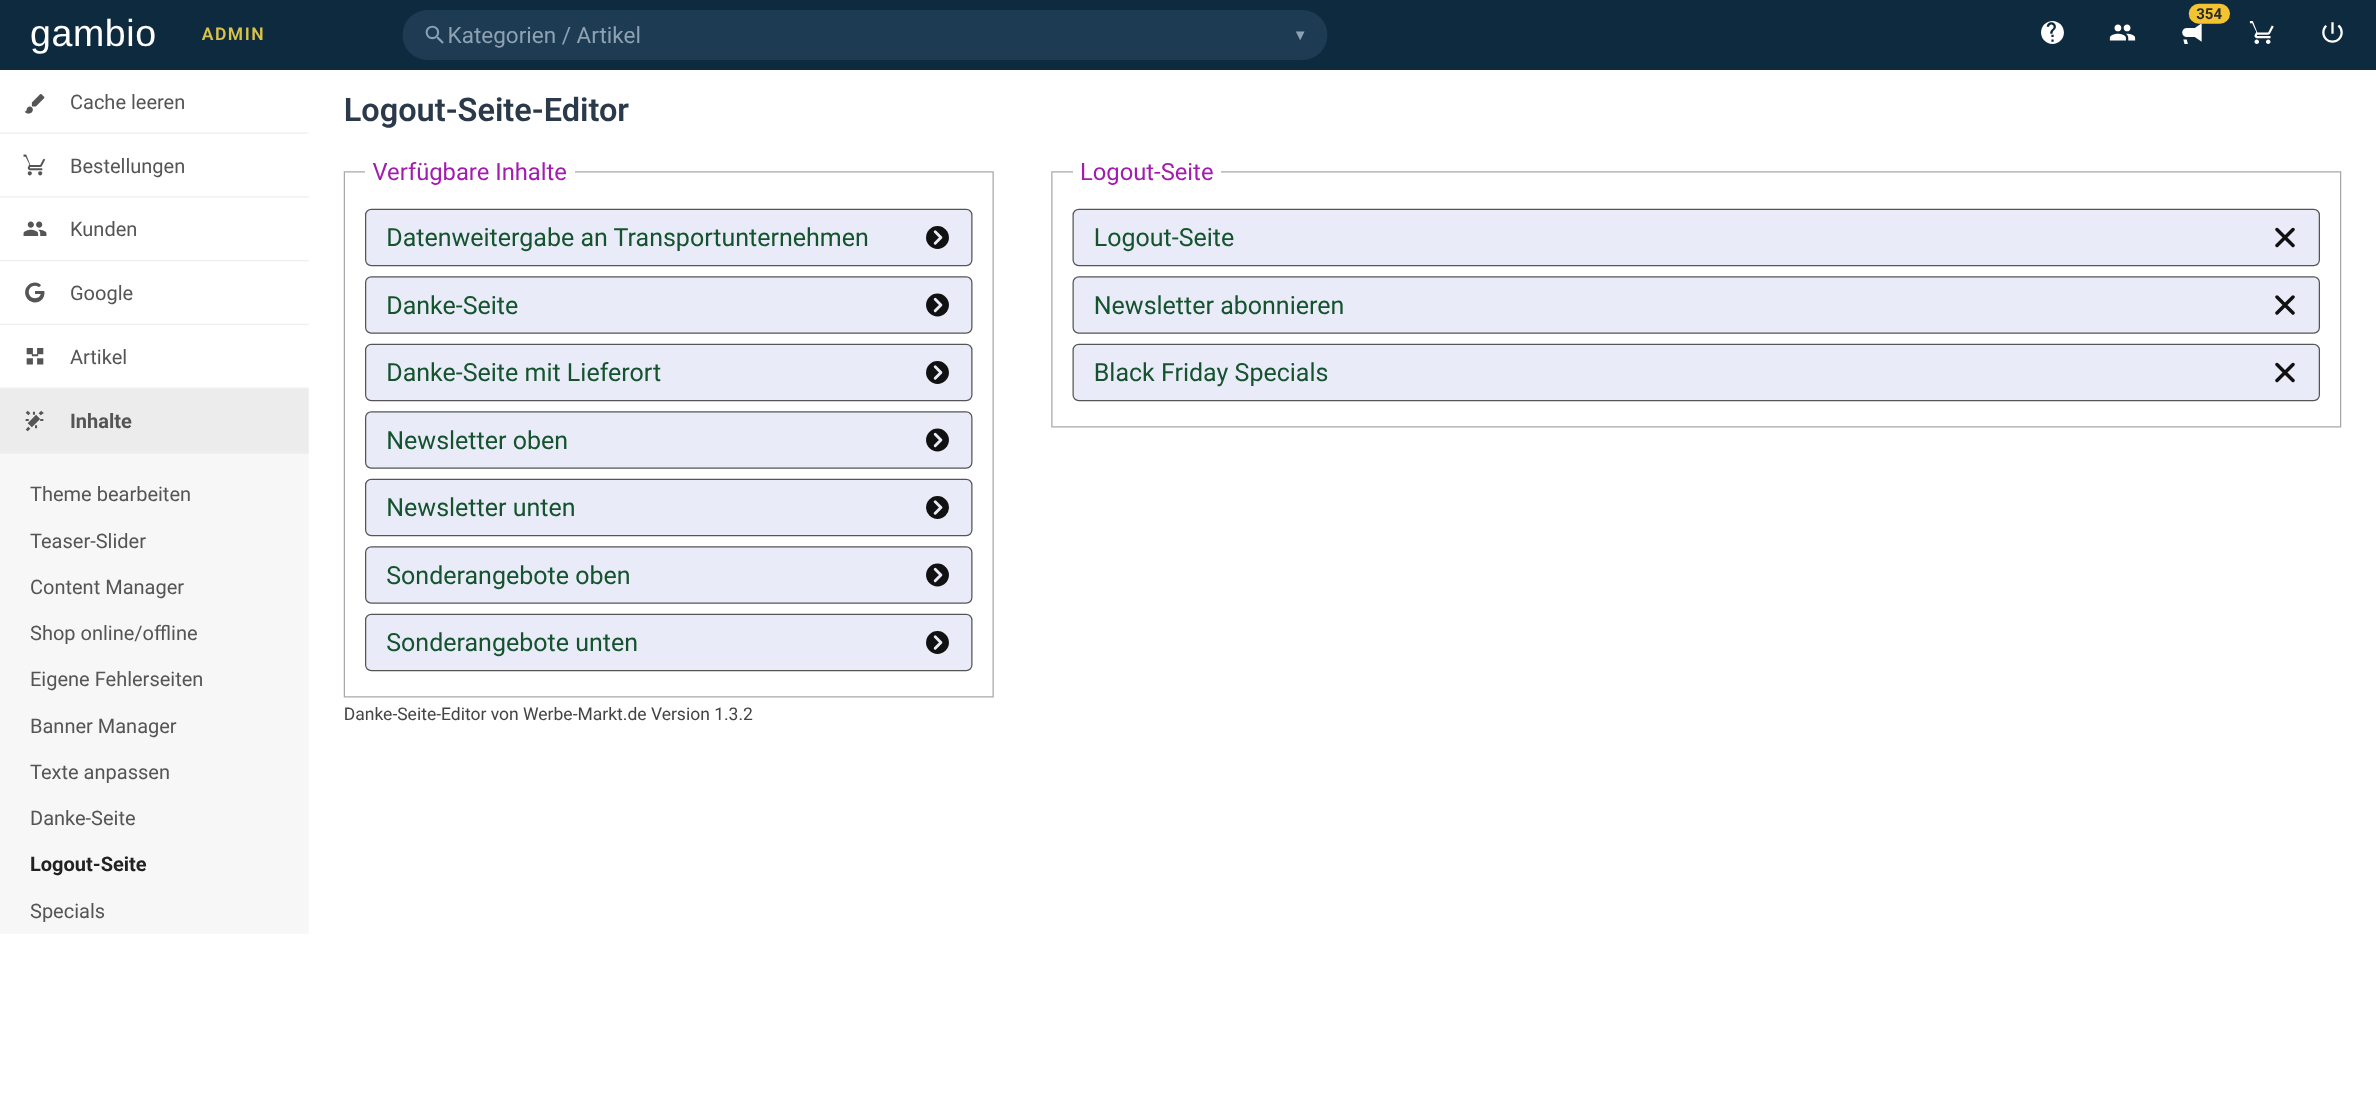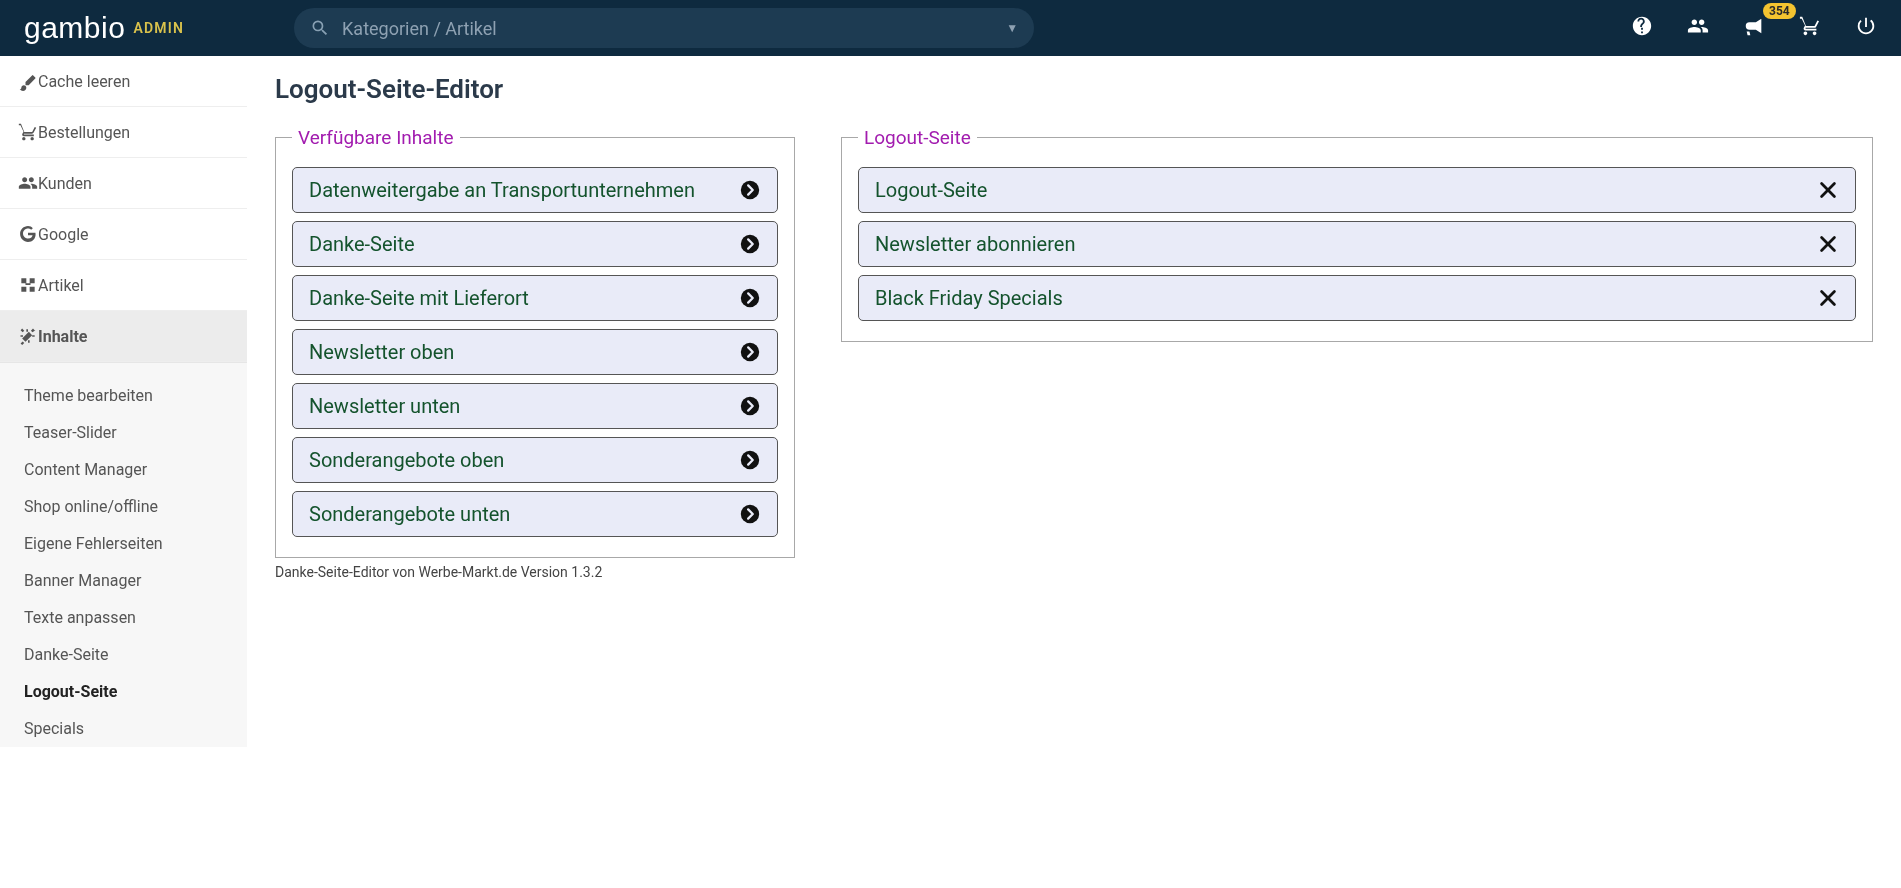--- a/index.html
+++ b/index.html
@@ -1,32 +1,32 @@
 <!DOCTYPE html>
 <html><head>
 <meta charset="utf-8">
 <style>
 *{box-sizing:border-box;margin:0;padding:0;font-family:-apple-system,BlinkMacSystemFont,"Segoe UI",Roboto,Arial,sans-serif}
 body{background:#fff;color:#333;overflow-x:hidden}
 .topbar{display:flex;align-items:center;height:56px;background:#0e2a3f;color:#fff;padding:0 24px;width:100%}
 .brand{font-size:30px;font-weight:400;letter-spacing:.5px;color:#ffffff;font-family:Liberation Sans, sans-serif}
-.admin-tag{color:#d9c24c;font-size:14px;font-weight:600;letter-spacing:1.2px;margin-left:8px}
+.admin-tag{color:#d9c24c;font-size:14px;font-weight:600;letter-spacing:1.2px;margin-left:36px}
 .searchwrap{flex:0 0 auto;margin-left:110px;width:740px;height:40px;background:#1d3b52;border-radius:22px;display:flex;align-items:center;padding:0 16px}
 .searchwrap svg{fill:#88a0b3;width:20px;height:20px;flex:0 0 auto}
-.searchwrap input{flex:1;background:transparent;border:none;outline:none;color:#cfd9e2;font-size:18px;margin-left:12px}
+.searchwrap input{flex:1;background:transparent;border:none;outline:none;color:#cfd9e2;font-size:18px;margin-left:0}
 .searchwrap input::placeholder{color:#8ea1b2}
 .search-caret{color:#8ea1b2;font-size:12px;margin-left:8px}
 .top-right{margin-left:auto;display:flex;align-items:center;gap:34px}
 .top-icon{position:relative;color:#fff;cursor:pointer}
 .top-icon svg{width:22px;height:22px;fill:#fff}
-.badge{position:absolute;top:-12px;left:20px;background:#f4c430;color:#2a2a2a;font-size:12px;font-weight:700;border-radius:10px;padding:1px 6px}
+.badge{position:absolute;top:-12px;left:8px;background:#f4c430;color:#2a2a2a;font-size:12px;font-weight:700;border-radius:10px;padding:1px 6px}
 .shell{display:flex;min-height:calc(100vh - 56px)}
 .sidebar{width:247px;background:#fff;border-right:none}
 .side-top{border-bottom:1px solid #e6e6e6}
-.side-item{display:flex;align-items:center;gap:0;height:51px;padding:0 18px;font-size:16px;color:#555;cursor:pointer;border-bottom:1px solid #eee}
+.side-item{display:flex;align-items:center;gap:18px;height:51px;padding:0 18px;font-size:16px;color:#555;cursor:pointer;border-bottom:1px solid #eee}
 .side-item.active{background:#ececec;font-weight:700}
 .side-item svg{width:20px;height:20px;fill:#555}
 .sub-list{background:#f7f7f7;padding-top:14px}
 .sub-item{padding:9px 24px;font-size:16px;color:#555;cursor:pointer}
 .sub-item.current{color:#222;font-weight:700}
 .main{flex:1;padding:18px 28px}
 h1{font-size:26px;font-weight:600;color:#2b3a4a;margin-bottom:22px}
 .cols{display:flex;gap:46px;align-items:flex-start}
 fieldset{border:1px solid #a8a8a8;padding:18px 16px;min-width:520px}
 legend{padding:0 6px;font-size:19px;color:#a21caf}

